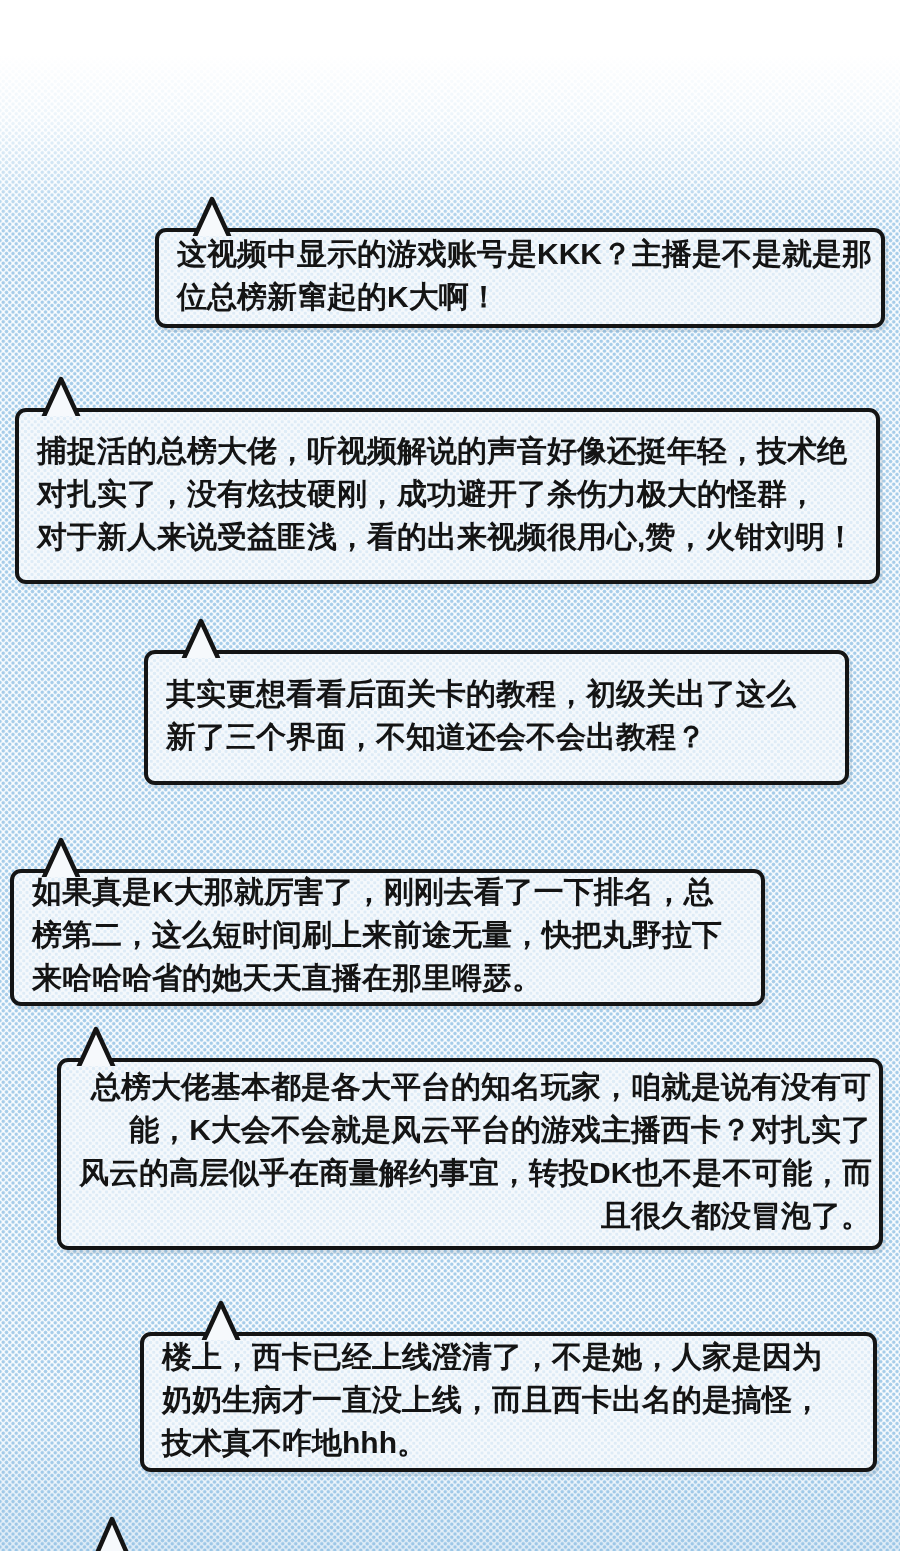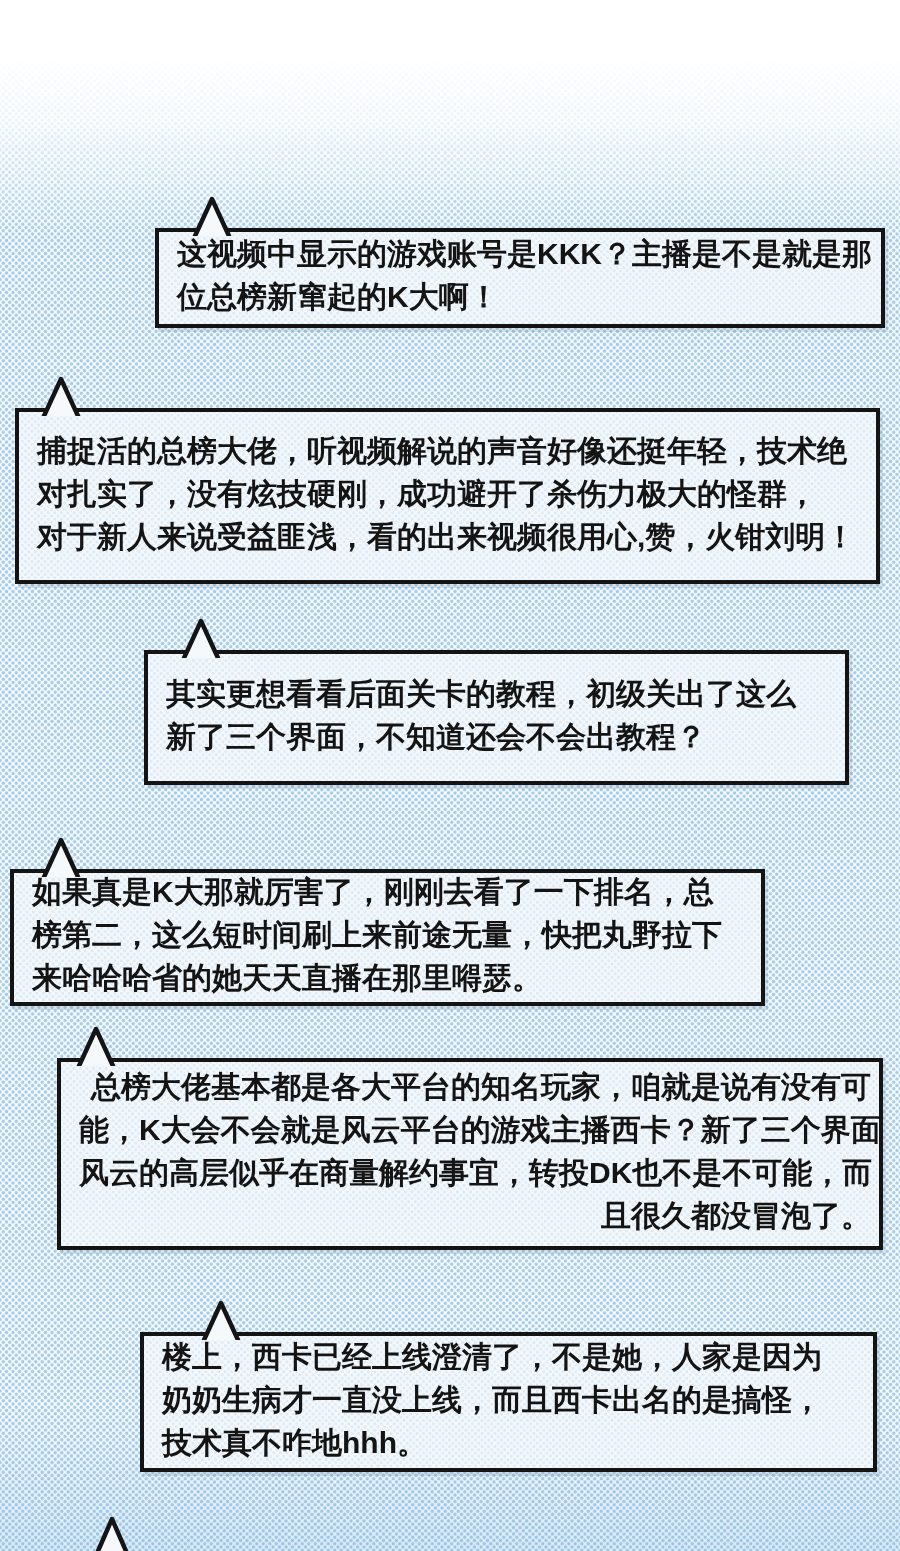--- a/index.html
+++ b/index.html
@@ -20,21 +20,21 @@
       linear-gradient(to top, rgba(125,178,220,0.22) 0%, rgba(125,178,220,0) 9%),
       radial-gradient(circle, var(--dot) 1.55px, rgba(255,255,255,0) 2.15px),
       radial-gradient(circle, var(--dot) 1.55px, rgba(255,255,255,0) 2.15px);
     background-size:100% 100%, 100% 100%, 6.5px 6.5px, 6.5px 6.5px;
     background-position:0 0, 0 0, 0 0, 3.25px 3.25px;
   }
   .bubble{
     position:absolute;
     box-sizing:border-box;
     border:4px solid var(--ink);
-    border-radius:0;
+    border-radius:11px;
     background-color:var(--bubble-fill);
     background-image:
       radial-gradient(circle, rgba(165,204,233,0.30) 1.4px, rgba(255,255,255,0) 2.0px),
       radial-gradient(circle, rgba(165,204,233,0.30) 1.4px, rgba(255,255,255,0) 2.0px);
     background-size:6.5px 6.5px, 6.5px 6.5px;
     background-position:0 0, 3.25px 3.25px;
     box-shadow:3px 4px 0 rgba(95,120,145,0.18);
     display:flex;
     flex-direction:column;
     justify-content:center;
@@ -108,21 +108,21 @@
     <div class="line">如果真是K大那就厉害了，刚刚去看了一下排名，总</div>
     <div class="line">榜第二，这么短时间刷上来前途无量，快把丸野拉下</div>
     <div class="line">来哈哈哈省的她天天直播在那里嘚瑟。</div>
   </div>
 
   <div class="bubble" style="left:57px;top:1058px;width:826px;height:192px;text-align:right;">
     <svg class="tail" style="left:13px;" width="44" height="40" viewBox="0 0 44 40">
       <path d="M5,40 L22,3 L39,40"></path>
     </svg>
     <div class="line">总榜大佬基本都是各大平台的知名玩家，咱就是说有没有可</div>
-    <div class="line">能，K大会不会就是风云平台的游戏主播西卡？新了三个界面</div>
+    <div class="line">能，K大会不会就是风云平台的游戏主播西卡？对扎实了</div>
     <div class="line">风云的高层似乎在商量解约事宜，转投DK也不是不可能，而</div>
     <div class="line">且很久都没冒泡了。</div>
   </div>
 
   <div class="bubble" style="left:140px;top:1332px;width:737px;height:140px;">
     <svg class="tail" style="left:55px;" width="44" height="40" viewBox="0 0 44 40">
       <path d="M5,40 L22,3 L39,40"></path>
     </svg>
     <div class="line">楼上，西卡已经上线澄清了，不是她，人家是因为</div>
     <div class="line">奶奶生病才一直没上线，而且西卡出名的是搞怪，</div>

